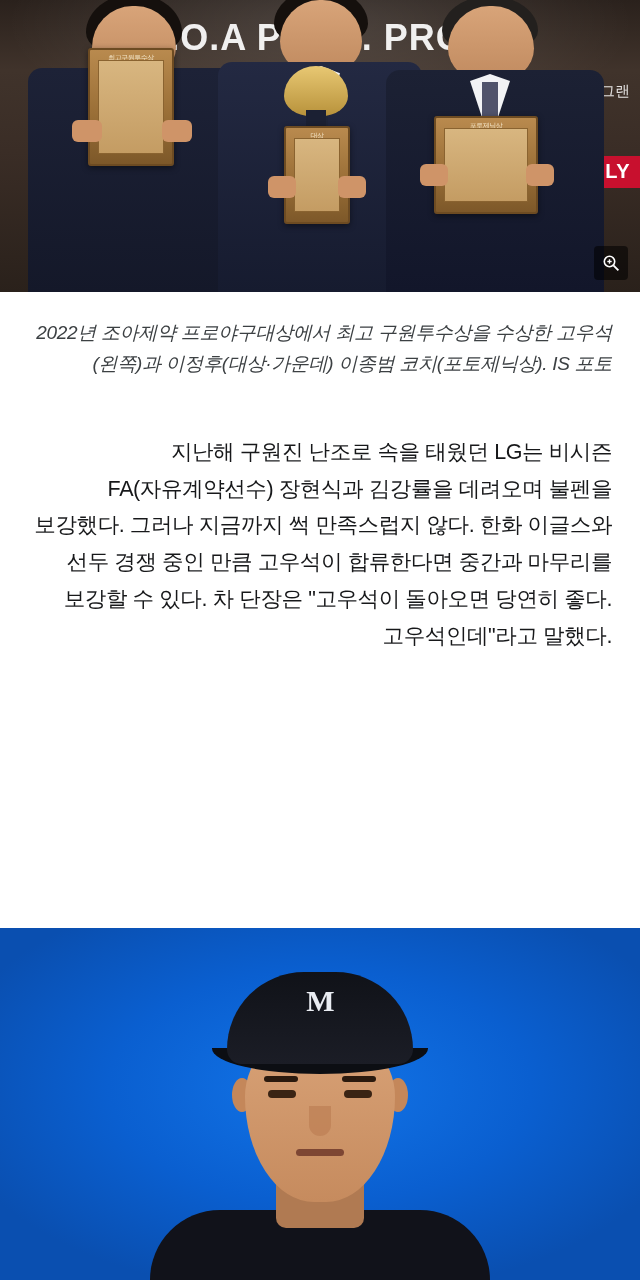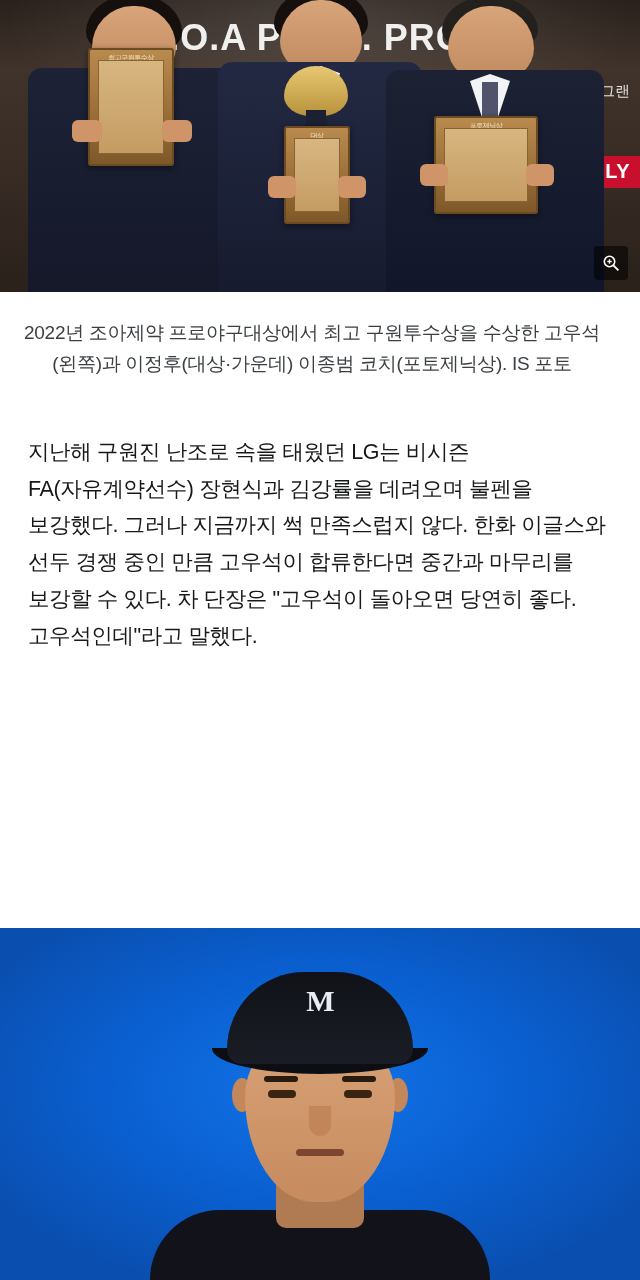--- a/index.html
+++ b/index.html
@@ -151,37 +151,38 @@
     justify-content: center;
   }
   .expand-btn svg { display: block; }
 
   
   .caption {
     padding: 26px 28px 10px 12px;
     color: #3c4043;
     font-size: 19px;
     line-height: 1.62;
-    text-align: center;
+    text-align: right;
     letter-spacing: -0.3px;
+    font-style: italic;
   }
 
   
   .article {
     padding: 44px 28px 26px 28px;
   }
   .article p {
     margin: 0 0 30px 0;
     color: #17181a;
     font-size: 21.5px;
     line-height: 1.72;
     letter-spacing: -0.4px;
     word-break: keep-all;
   }
-  .article p:last-child { margin-bottom: 0; }
+  .article p:last-child { margin-bottom: 0; text-align: right; }
 
   
   .photo-bottom {
     position: absolute;
     left: 0;
     bottom: 0;
     width: 640px;
     height: 352px;
     overflow: hidden;
     background: #0a63d6;

